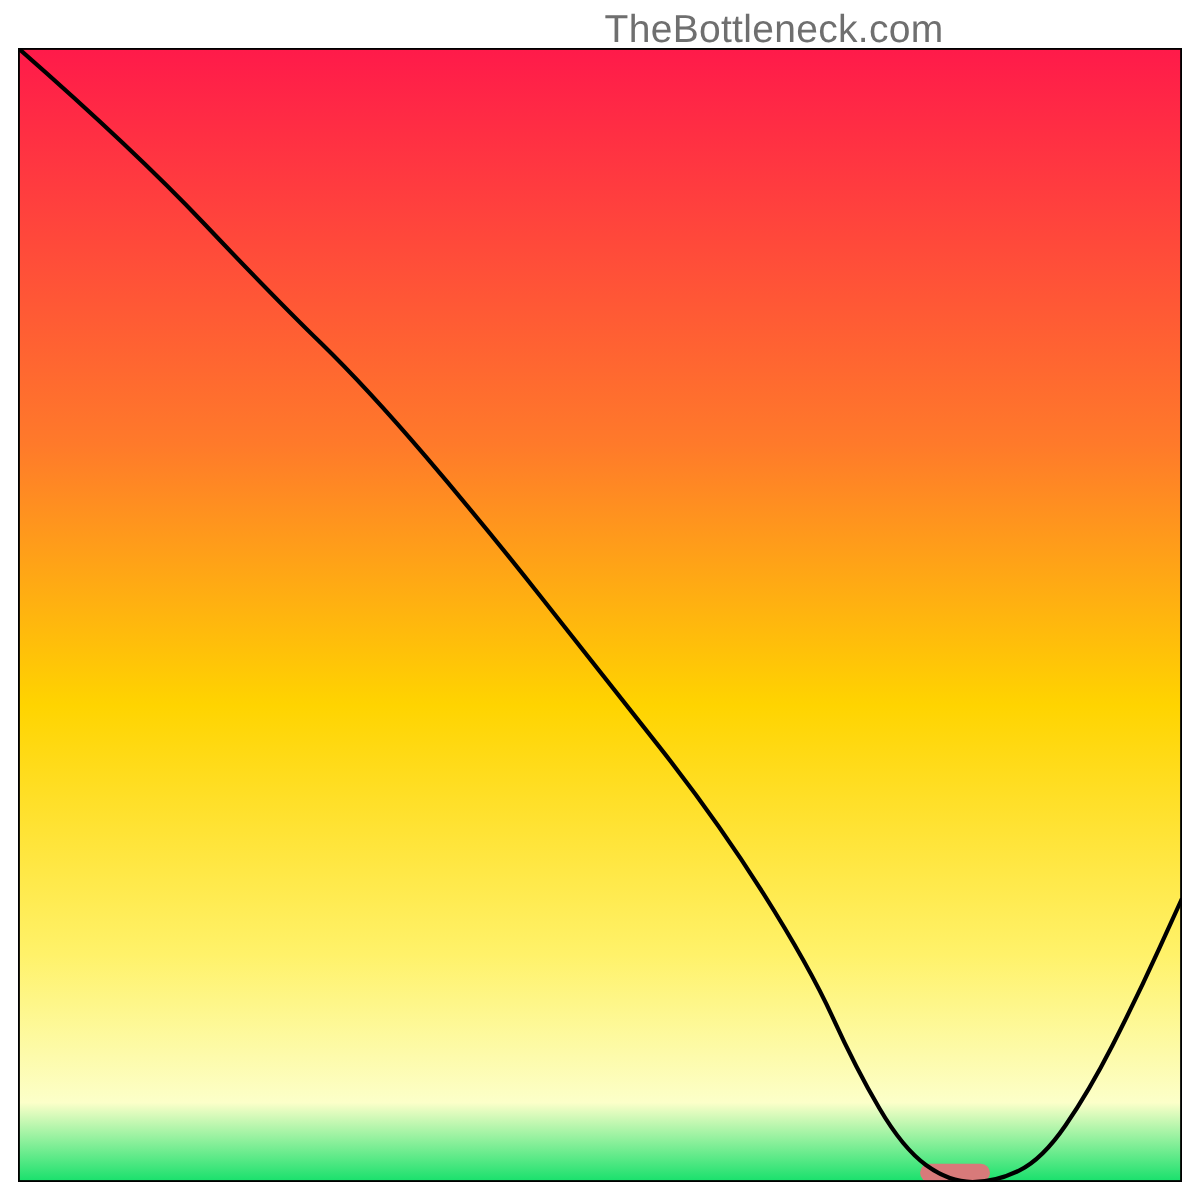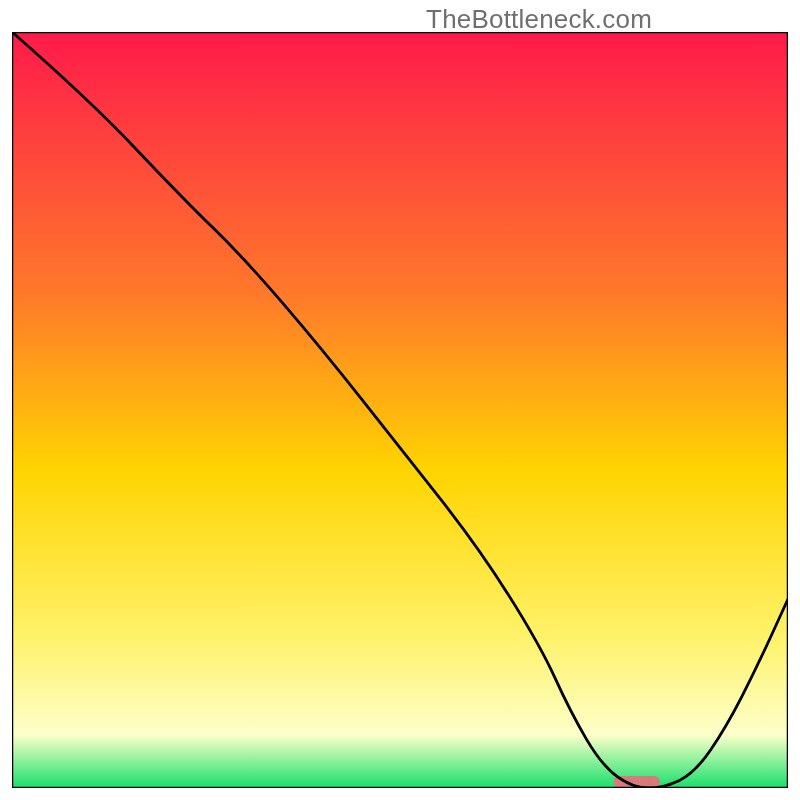--- a/index.html
+++ b/index.html
@@ -8,21 +8,20 @@
     width: 800px;
     height: 800px;
     background: #ffffff;
     font-family: Arial, Helvetica, sans-serif;
     overflow: hidden;
   }
   .wrap {
     position: relative;
     width: 641px;
     height: 800px;
-    padding-left: 23px;
   }
   .watermark {
     position: absolute;
     top: 4px;
     right: 12px;
     font-size: 26px;
     font-weight: 500;
     color: #6f6f6f;
     letter-spacing: 0.2px;
   }

